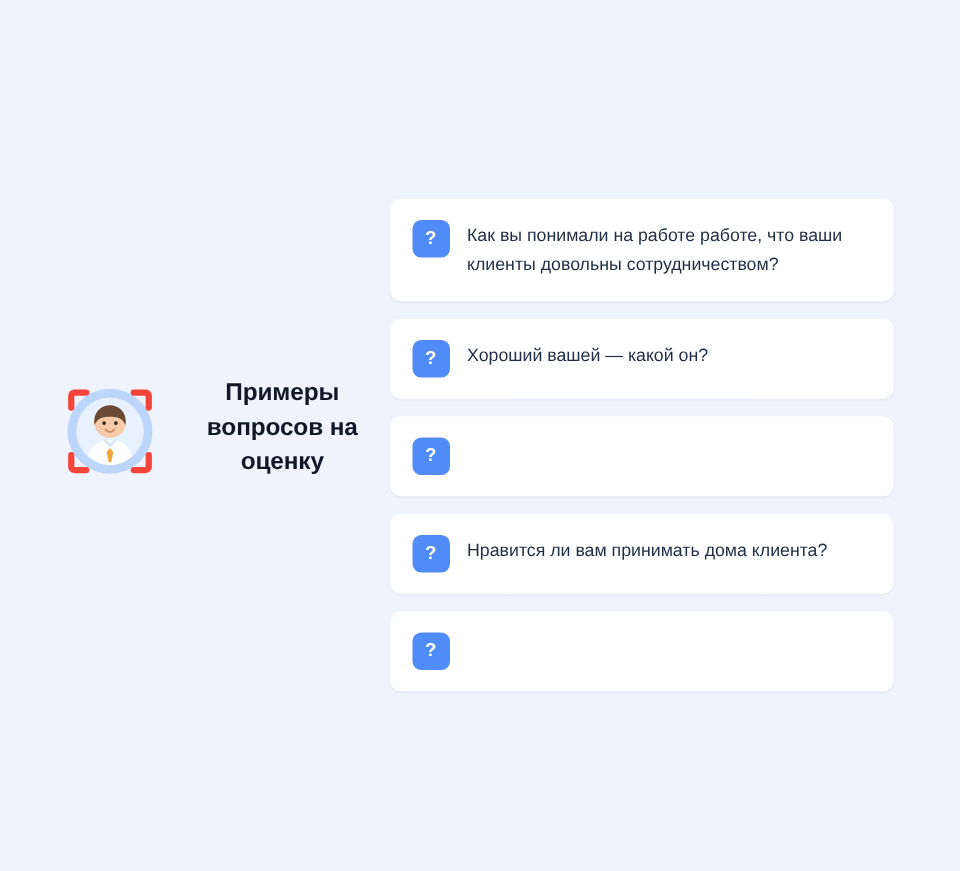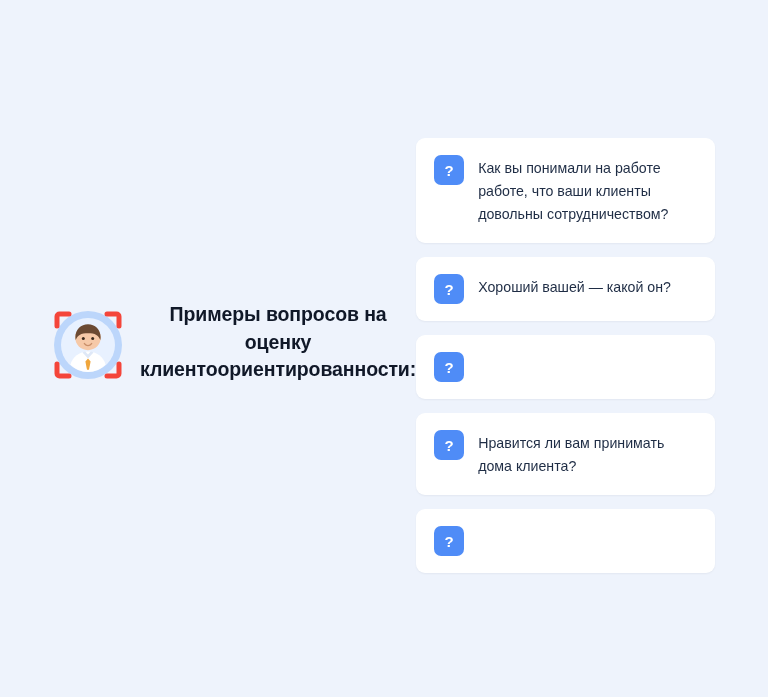--- a/index.html
+++ b/index.html
@@ -113,21 +113,20 @@
         <path d="M21 33V23.5a2.5 2.5 0 0 1 2.5-2.5H33"></path>
         <path d="M71 21h9.5A2.5 2.5 0 0 1 83 23.5V33"></path>
         <path d="M83 71v9.5a2.5 2.5 0 0 1-2.5 2.5H71"></path>
         <path d="M33 83h-9.5a2.5 2.5 0 0 1-2.5-2.5V71"></path>
       </g>
     </svg>
   </div>
 
   <h1 class="title">
     <span class="line">Примеры вопросов на оценку</span>
-    <span class="line">клиентоориентированности:</span>
   </h1>
 
   <div class="cards">
 
     <div class="card">
       <div class="q-badge">?</div>
       <div class="q-text">Как вы понимали на работе работе, что ваши клиенты довольны сотрудничеством?</div>
     </div>
 
     <div class="card">

